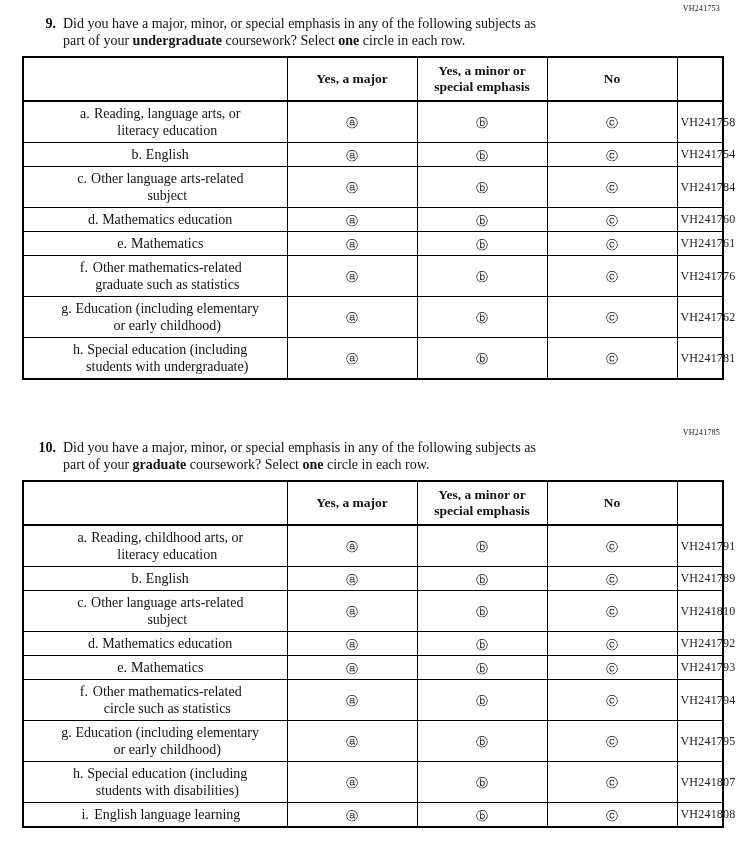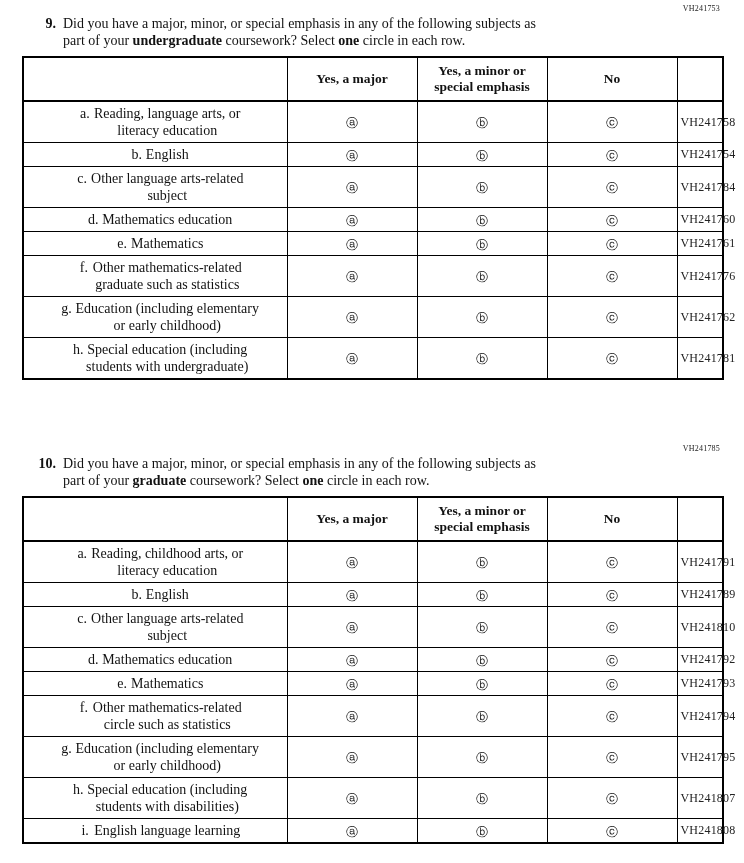--- a/index.html
+++ b/index.html
@@ -9,21 +9,21 @@
     font-family: "Liberation Serif", serif;
     color: #121212;
   }
   .code-line {
     text-align: right;
     padding: 4px 24px 0 0;
     font-size: 8px;
     letter-spacing: 0.2px;
     color: #222;
   }
-  .code-line.mid { margin-top: 60px; padding-left: 29px; }
+  .code-line.mid { margin-top: 44px; padding-left: 29px; }
   .q {
     display: flex;
     margin: 2px 22px 0 32px;
     font-size: 14px;
     line-height: 17px;
   }
   .q-num {
     width: 24px; text-align: right; margin-right: 7px;
     font-weight: bold; flex-shrink: 0;
   }

